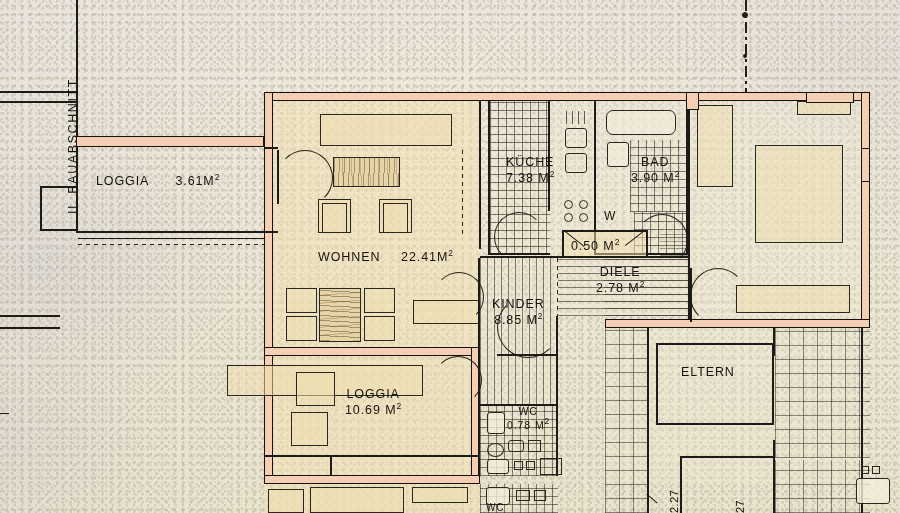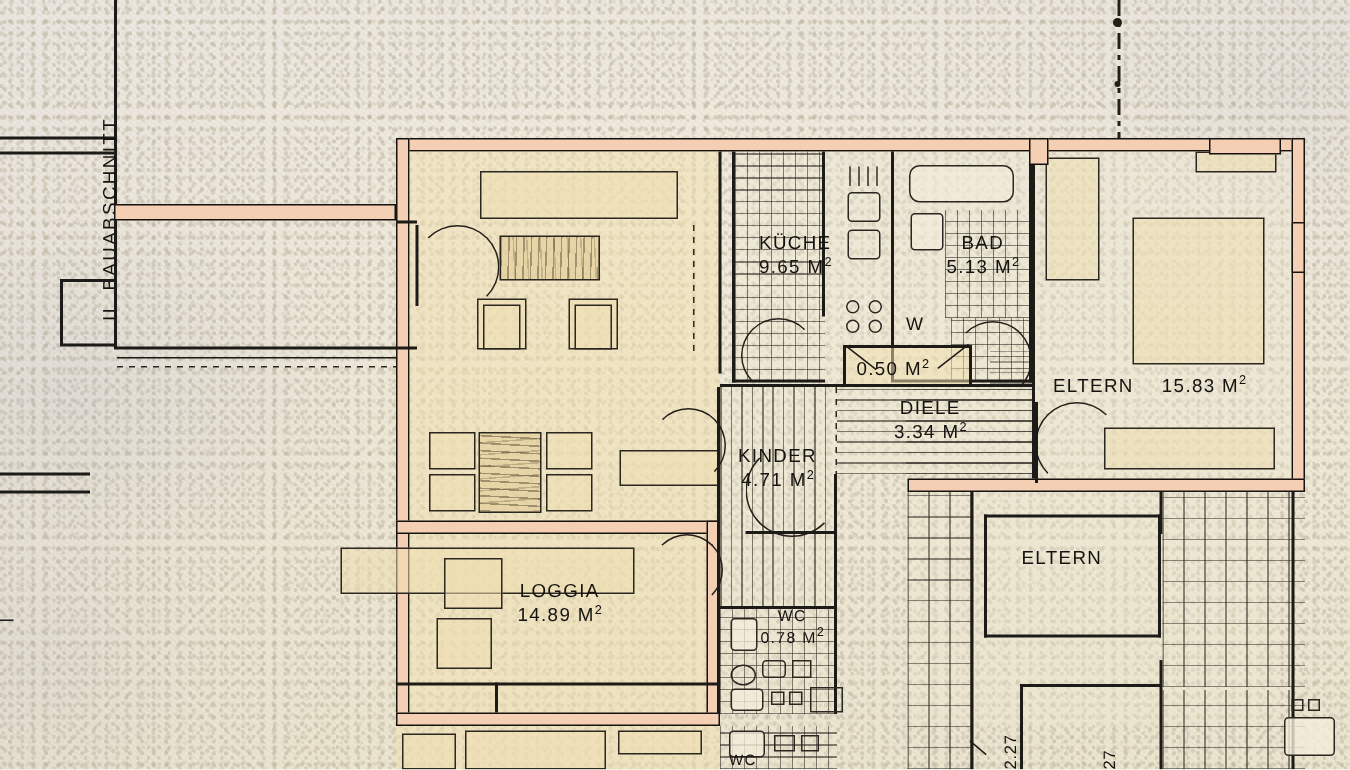--- a/index.html
+++ b/index.html
@@ -125,20 +125,25 @@
 
   <div class="wall" style="left:76px;top:136px;width:188px;height:11px;"></div>
   <div class="w" style="left:76px;top:147px;width:2px;height:86px;"></div>
   <div class="w" style="left:40px;top:186px;width:38px;height:1.8px;"></div>
   <div class="w" style="left:40px;top:186px;width:1.8px;height:44px;"></div>
   <div class="w" style="left:40px;top:229px;width:38px;height:1.8px;"></div>
   <div class="w" style="left:78px;top:231px;width:186px;height:1.6px;"></div>
   <div class="w" style="left:78px;top:238px;width:186px;height:1.4px;"></div>
   <div class="dash h" style="left:78px;top:244px;width:186px;"></div>
 
+  <div class="lbl" style="left:96px;top:173px;">
+    <span>LOGGIA</span>
+    <span style="display:inline-block;width:18px;"></span>
+    <span>3.61</span><span>M</span><span class="sup">2</span>
+  </div>
 
   <div class="wall" style="left:264px;top:92px;width:606px;height:9px;"></div>
 
   <div class="wall" style="left:264px;top:92px;width:9px;height:392px;"></div>
 
   <div class="wall" style="left:861px;top:92px;width:9px;height:236px;"></div>
 
   <div class="room fill-warm" style="left:273px;top:101px;width:207px;height:246px;"></div>
   <div class="w" style="left:479px;top:101px;width:2px;height:148px;"></div>
   <div class="wall" style="left:264px;top:347px;width:216px;height:9px;"></div>
@@ -158,104 +163,109 @@
   <div class="furl" style="left:383px;top:203px;width:25px;height:30px;"></div>
   <div class="dash v" style="left:462px;top:150px;height:84px;"></div>
 
   <div class="fur grain-wood-v" style="left:319px;top:288px;width:42px;height:54px;"></div>
   <div class="fur" style="left:286px;top:288px;width:31px;height:25px;"></div>
   <div class="fur" style="left:286px;top:316px;width:31px;height:25px;"></div>
   <div class="fur" style="left:364px;top:288px;width:31px;height:25px;"></div>
   <div class="fur" style="left:364px;top:316px;width:31px;height:25px;"></div>
   <div class="fur" style="left:413px;top:300px;width:66px;height:24px;"></div>
 
+  <div class="lbl" style="left:318px;top:249px;">
+    <span>WOHNEN</span>
+    <span style="display:inline-block;width:12px;"></span>
+    <span>22.41</span><span>M</span><span class="sup">2</span>
+  </div>
 
   <div class="room fill-warm" style="left:273px;top:356px;width:198px;height:128px;"></div>
   <div class="wall" style="left:471px;top:347px;width:9px;height:137px;"></div>
   <div class="wall" style="left:264px;top:475px;width:216px;height:9px;"></div>
   <div class="fur" style="left:227px;top:365px;width:196px;height:31px;"></div>
   <div class="fur" style="left:296px;top:372px;width:39px;height:34px;"></div>
   <div class="fur" style="left:291px;top:412px;width:37px;height:34px;"></div>
   <div class="lbl c" style="left:345px;top:388px;">
     <span>LOGGIA</span><br>
-    <span>14.89</span> <span>M</span><span class="sup">2</span>
+    <span>10.69</span> <span>M</span><span class="sup">2</span>
   </div>
 
   <div class="room fill-pale tile" style="left:490px;top:101px;width:60px;height:154px;"></div>
   <div class="room fill-pale" style="left:550px;top:101px;width:44px;height:154px;"></div>
   <div class="w" style="left:488px;top:101px;width:2.4px;height:154px;"></div>
   <div class="w" style="left:548px;top:101px;width:2.4px;height:110px;"></div>
   <div class="w" style="left:488px;top:253px;width:62px;height:2.4px;"></div>
   <div class="arc tl" style="left:494px;top:212px;width:48px;height:48px;"></div>
 
   <div class="furl" style="left:566px;top:111px;width:24px;height:13px;
        background-image:repeating-linear-gradient(90deg,rgba(35,32,26,.7) 0 1.2px,transparent 1.2px 6px);border:none;"></div>
   <div class="furl rr3" style="left:565px;top:128px;width:22px;height:20px;"></div>
   <div class="furl rr3" style="left:565px;top:153px;width:22px;height:20px;"></div>
   <div class="circ" style="left:564px;top:200px;width:9px;height:9px;"></div>
   <div class="circ" style="left:579px;top:200px;width:9px;height:9px;"></div>
   <div class="circ" style="left:564px;top:213px;width:9px;height:9px;"></div>
   <div class="circ" style="left:579px;top:213px;width:9px;height:9px;"></div>
 
   <div class="lbl c" style="left:506px;top:156px;">
     <span>KÜCHE</span><br>
-    <span>9.65</span> <span>M</span><span class="sup">2</span>
+    <span>7.38</span> <span>M</span><span class="sup">2</span>
   </div>
 
   <div class="room fill-pale" style="left:596px;top:101px;width:90px;height:154px;"></div>
   <div class="w" style="left:594px;top:101px;width:2.4px;height:154px;"></div>
   <div class="w" style="left:686px;top:101px;width:2.4px;height:154px;"></div>
   <div class="w" style="left:596px;top:253px;width:92px;height:2.4px;"></div>
 
   <div class="furl rr" style="left:606px;top:110px;width:70px;height:25px;background:rgba(243,237,218,.6);"></div>
 
   <div class="furl rr3" style="left:607px;top:142px;width:22px;height:25px;background:rgba(243,237,218,.6);"></div>
 
   <div class="room tile" style="left:630px;top:140px;width:56px;height:72px;"></div>
   <div class="room tile" style="left:634px;top:212px;width:52px;height:42px;"></div>
   <div class="arc tr" style="left:636px;top:214px;width:50px;height:50px;"></div>
 
   <div class="lbl" style="left:604px;top:210px;font-size:12px;">W</div>
 
   <div class="lbl c" style="left:631px;top:156px;">
     <span>BAD</span><br>
-    <span>5.13</span> <span>M</span><span class="sup">2</span>
+    <span>3.90</span> <span>M</span><span class="sup">2</span>
   </div>
 
   <div class="room fill-warm" style="left:563px;top:232px;width:84px;height:24px;"></div>
   <div class="w" style="left:563px;top:230px;width:84px;height:2px;"></div>
   <div class="w" style="left:562px;top:230px;width:2px;height:26px;"></div>
   <div class="w" style="left:646px;top:230px;width:2px;height:26px;"></div>
   <div class="w" style="left:564px;top:230px;width:26px;height:1.3px;transform:rotate(38deg);transform-origin:left top;"></div>
   <div class="w" style="left:646px;top:230px;width:26px;height:1.3px;transform:rotate(142deg);transform-origin:left top;"></div>
   <div class="lbl" style="left:571px;top:238px;">
     <span>0.50</span> <span>M</span><span class="sup">2</span>
   </div>
 
   <div class="room fill-pale plankH" style="left:558px;top:258px;width:132px;height:58px;"></div>
   <div class="w" style="left:556px;top:256px;width:134px;height:2.2px;"></div>
   <div class="w" style="left:688px;top:256px;width:2.2px;height:62px;"></div>
   <div class="dash v" style="left:557px;top:258px;height:58px;"></div>
   <div class="lbl c" style="left:596px;top:266px;">
     <span>DIELE</span><br>
-    <span>3.34</span> <span>M</span><span class="sup">2</span>
+    <span>2.78</span> <span>M</span><span class="sup">2</span>
   </div>
 
   <div class="room fill-pale plankV" style="left:480px;top:258px;width:76px;height:148px;"></div>
   <div class="w" style="left:478px;top:258px;width:2.2px;height:148px;"></div>
   <div class="w" style="left:556px;top:316px;width:2.2px;height:90px;"></div>
   <div class="w" style="left:480px;top:256px;width:78px;height:2.2px;"></div>
   <div class="w" style="left:478px;top:404px;width:80px;height:2.2px;"></div>
   <div class="arc bl" style="left:497px;top:296px;width:60px;height:60px;"></div>
   <div class="w" style="left:497px;top:354px;width:60px;height:1.8px;"></div>
   <div class="arc tr" style="left:434px;top:272px;width:48px;height:48px;"></div>
   <div class="arc tr" style="left:434px;top:356px;width:46px;height:46px;"></div>
   <div class="lbl c" style="left:492px;top:298px;">
     <span>KINDER</span><br>
-    <span>4.71</span> <span>M</span><span class="sup">2</span>
+    <span>8.85</span> <span>M</span><span class="sup">2</span>
   </div>
 
   <div class="room fill-pale tile" style="left:480px;top:406px;width:78px;height:70px;"></div>
   <div class="w" style="left:478px;top:406px;width:2.2px;height:70px;"></div>
   <div class="w" style="left:556px;top:406px;width:2.2px;height:70px;"></div>
   <div class="furl rr3" style="left:487px;top:412px;width:18px;height:22px;background:rgba(243,237,218,.75);"></div>
   <div class="circ" style="left:487px;top:443px;width:17px;height:14px;"></div>
   <div class="furl rr3" style="left:508px;top:440px;width:16px;height:12px;"></div>
   <div class="furl" style="left:528px;top:440px;width:13px;height:12px;"></div>
   <div class="lbl c" style="left:507px;top:406px;font-size:10.5px;">
@@ -267,25 +277,20 @@
   <div class="wall" style="left:605px;top:319px;width:265px;height:9px;"></div>
   <div class="w" style="left:688px;top:101px;width:2.4px;height:218px;"></div>
 
   <div class="fur" style="left:755px;top:145px;width:88px;height:98px;"></div>
 
   <div class="fur" style="left:697px;top:105px;width:36px;height:82px;"></div>
   <div class="fur" style="left:797px;top:101px;width:54px;height:14px;"></div>
   <div class="fur" style="left:736px;top:285px;width:114px;height:28px;"></div>
   <div class="arc tl" style="left:690px;top:268px;width:54px;height:54px;"></div>
   <div class="w" style="left:690px;top:268px;width:1.8px;height:54px;"></div>
-  <div class="lbl" style="left:702px;top:249px;">
-    <span>ELTERN</span>
-    <span style="display:inline-block;width:10px;"></span>
-    <span>15.83</span> <span>M</span><span class="sup">2</span>
-  </div>
 
   <div class="room plankH" style="left:604px;top:258px;width:84px;height:58px;opacity:.85;"></div>
   <div class="room plankH" style="left:660px;top:230px;width:28px;height:26px;opacity:.7;"></div>
 
   <div class="room fill-pale" style="left:605px;top:328px;width:248px;height:156px;"></div>
   <div class="room tile-big" style="left:775px;top:328px;width:95px;height:130px;"></div>
   <div class="room tile-big" style="left:605px;top:328px;width:44px;height:185px;"></div>
   <div class="w" style="left:656px;top:343px;width:118px;height:2.2px;"></div>
   <div class="w" style="left:656px;top:343px;width:2.2px;height:82px;"></div>
   <div class="w" style="left:772px;top:343px;width:2.2px;height:82px;"></div>

